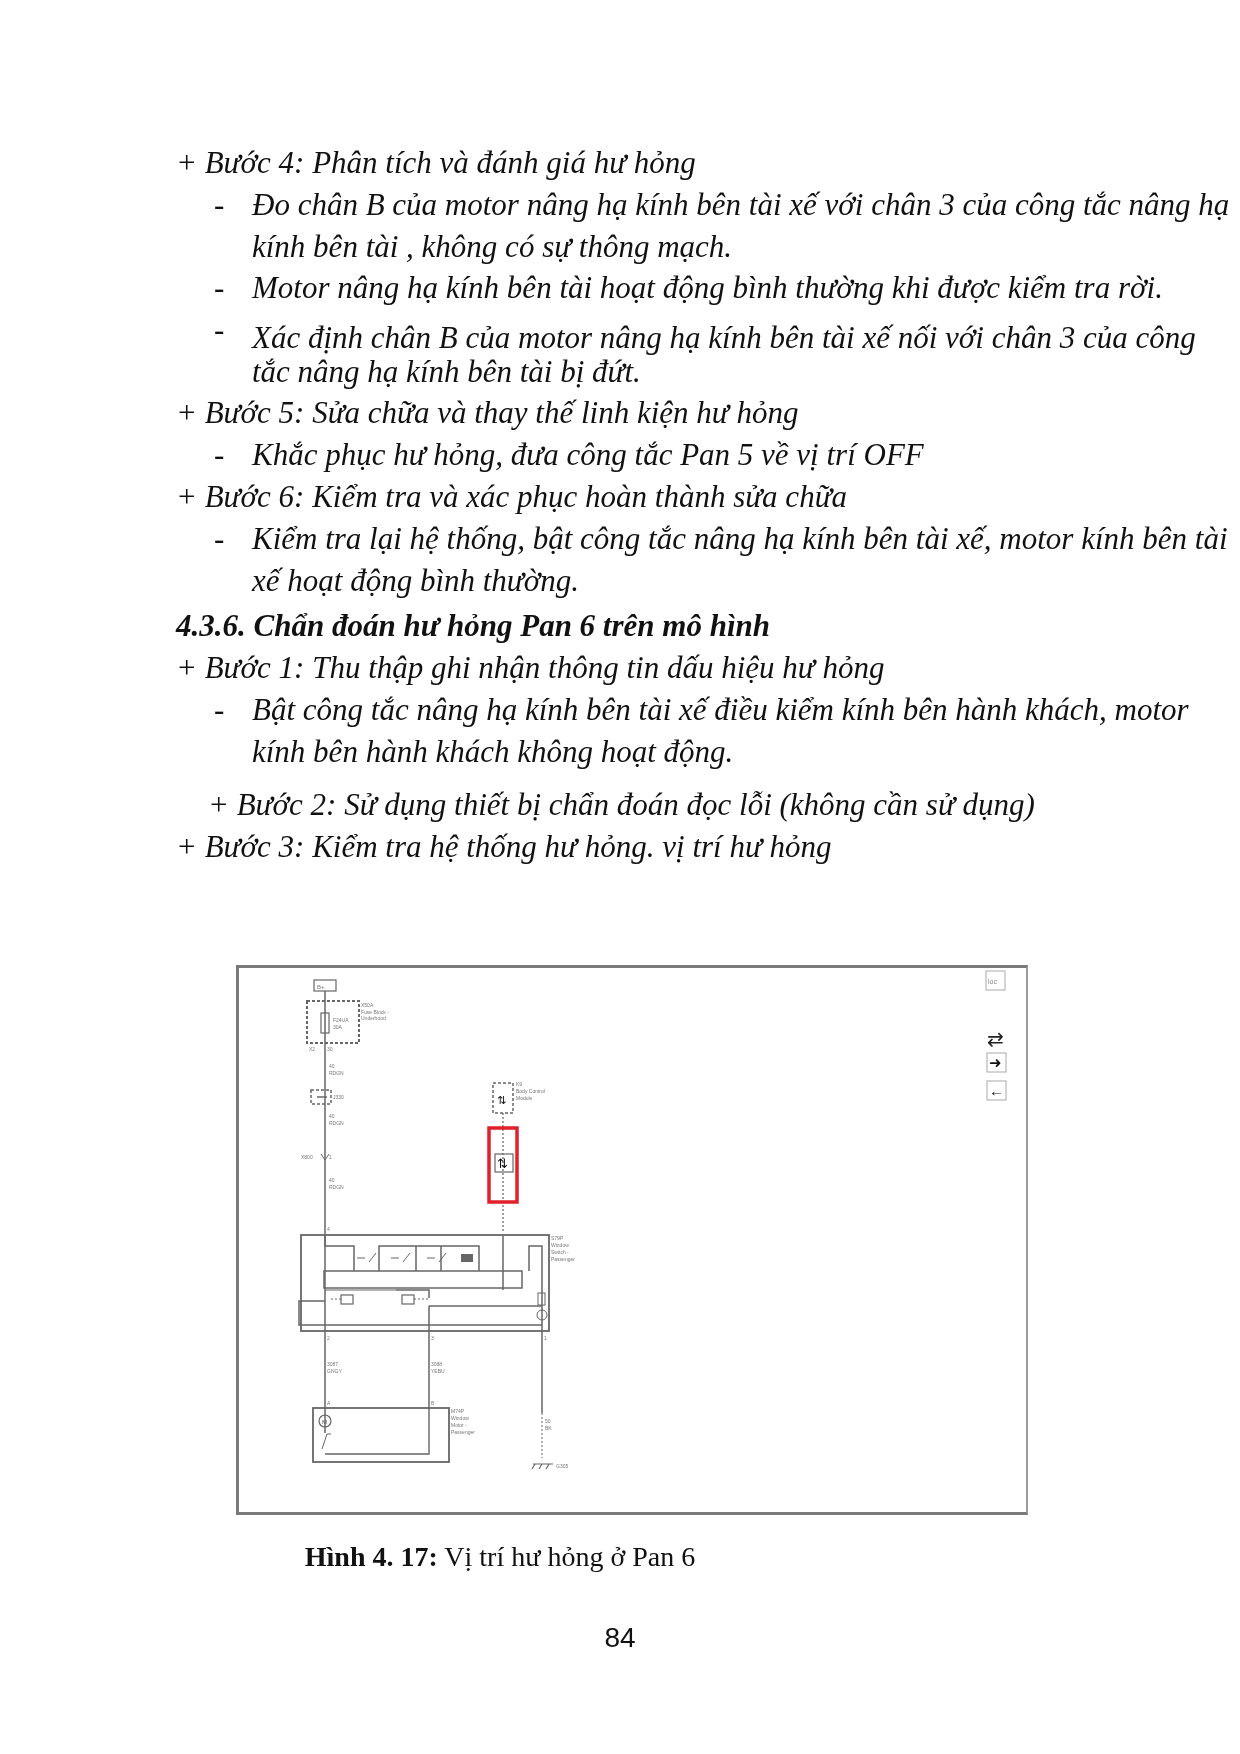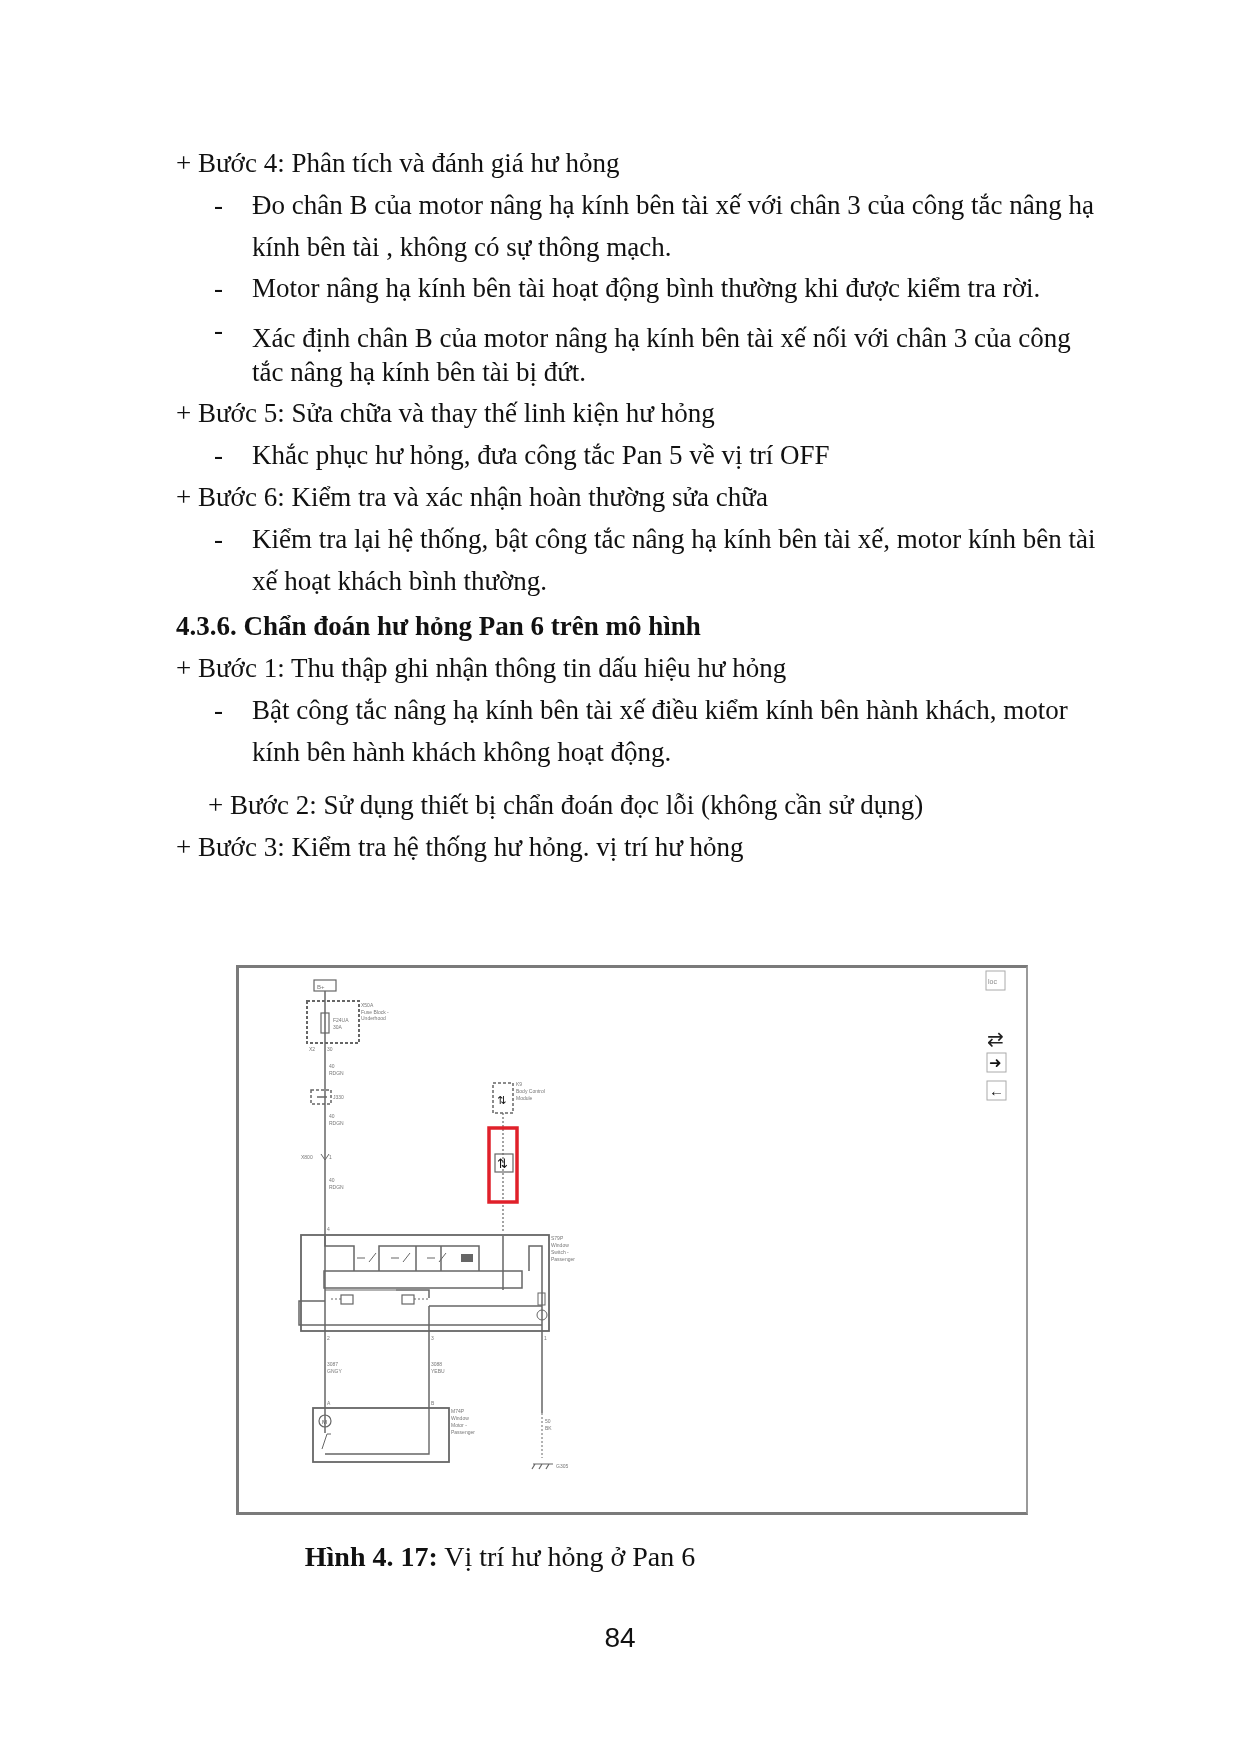--- a/index.html
+++ b/index.html
@@ -1,18 +1,18 @@
 <!DOCTYPE html>
 <html><head>
 <meta charset="utf-8">
 <style>
   html, body { margin: 0; padding: 0; background: #ffffff; }
   body { width: 1240px; height: 1754px; position: relative; overflow: hidden;
          font-family: "Liberation Serif", "DejaVu Serif", serif; color: #111; }
-  .line { position: absolute; font-size: 27px; line-height: 30px; white-space: nowrap; }
+  .line { position: absolute; font-size: 31px; line-height: 30px; white-space: nowrap; font-style: italic; }
   .step { left: 176px; }
   .dash { left: 214px; }
   .bullet-text { left: 252px; }
   .heading { left: 176px; font-weight: bold; }
   .figure-frame { position: absolute; left: 236px; top: 965px; width: 792px; height: 550px;
                   border-top: 3px solid #7a7a7a; border-left: 3px solid #7a7a7a;
                   border-right: 2px solid #9a9a9a; border-bottom: 3px solid #7a7a7a;
                   background: #fff; box-sizing: border-box; }
   .caption { position: absolute; left: 0; width: 1000px; top: 1542px; text-align: center;
              font-size: 28px; line-height: 30px; }
@@ -30,24 +30,24 @@
     <div class="line bullet-text" style="top: 190px;">Đo chân B của motor nâng hạ kính bên tài xế với chân 3 của công tắc nâng hạ</div>
     <div class="line bullet-text" style="top: 232px;">kính bên tài , không có sự thông mạch.</div>
     <div class="line dash" style="top: 273px;">-</div>
     <div class="line bullet-text" style="top: 273px;">Motor nâng hạ kính bên tài hoạt động bình thường khi được kiểm tra rời.</div>
     <div class="line dash" style="top: 315px;">-</div>
     <div class="line bullet-text" style="top: 323px;">Xác định chân B của motor nâng hạ kính bên tài xế nối với chân 3 của công</div>
     <div class="line bullet-text" style="top: 357px;">tắc nâng hạ kính bên tài bị đứt.</div>
     <div class="line step" style="top: 398px;">+ Bước 5: Sửa chữa và thay thế linh kiện hư hỏng</div>
     <div class="line dash" style="top: 440px;">-</div>
     <div class="line bullet-text" style="top: 440px;">Khắc phục hư hỏng, đưa công tắc Pan 5 về vị trí OFF</div>
-    <div class="line step" style="top: 482px;">+ Bước 6: Kiểm tra và xác nhận hoàn thường sửa chữa</div>
+    <div class="line step" style="top: 482px;">+ Bước 6: Kiểm tra và xác phục hoàn thành sửa chữa</div>
     <div class="line dash" style="top: 524px;">-</div>
     <div class="line bullet-text" style="top: 524px;">Kiểm tra lại hệ thống, bật công tắc nâng hạ kính bên tài xế, motor kính bên tài</div>
-    <div class="line bullet-text" style="top: 566px;">xế hoạt khách bình thường.</div>
+    <div class="line bullet-text" style="top: 566px;">xế hoạt động bình thường.</div>
     <div class="line heading" style="top: 611px;">4.3.6. Chẩn đoán hư hỏng Pan 6 trên mô hình</div>
     <div class="line step" style="top: 653px;">+ Bước 1: Thu thập ghi nhận thông tin dấu hiệu hư hỏng</div>
     <div class="line dash" style="top: 695px;">-</div>
     <div class="line bullet-text" style="top: 695px;">Bật công tắc nâng hạ kính bên tài xế điều kiểm kính bên hành khách, motor</div>
     <div class="line bullet-text" style="top: 737px;">kính bên hành khách không hoạt động.</div>
     <div class="line step" style="top: 790px; margin-left: 32px;">+ Bước 2: Sử dụng thiết bị chẩn đoán đọc lỗi (không cần sử dụng)</div>
     <div class="line step" style="top: 820px; margin-top: 12px;">+ Bước 3: Kiểm tra hệ thống hư hỏng. vị trí hư hỏng</div>
   </div>
 
 <div class="figure-frame">

